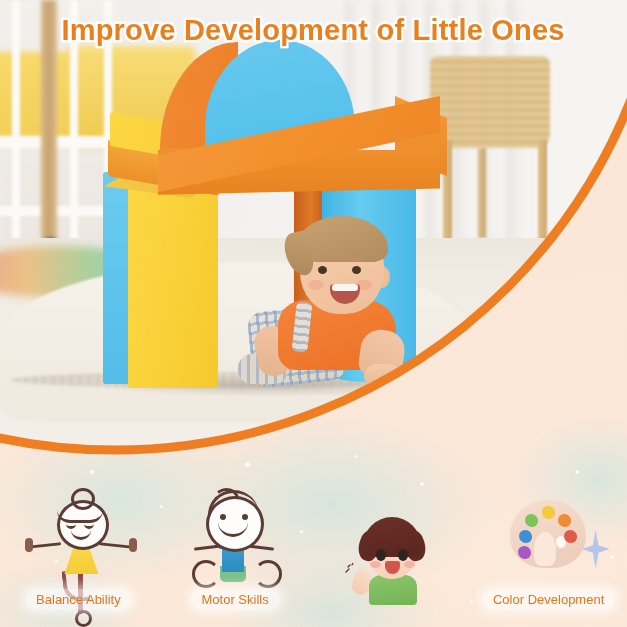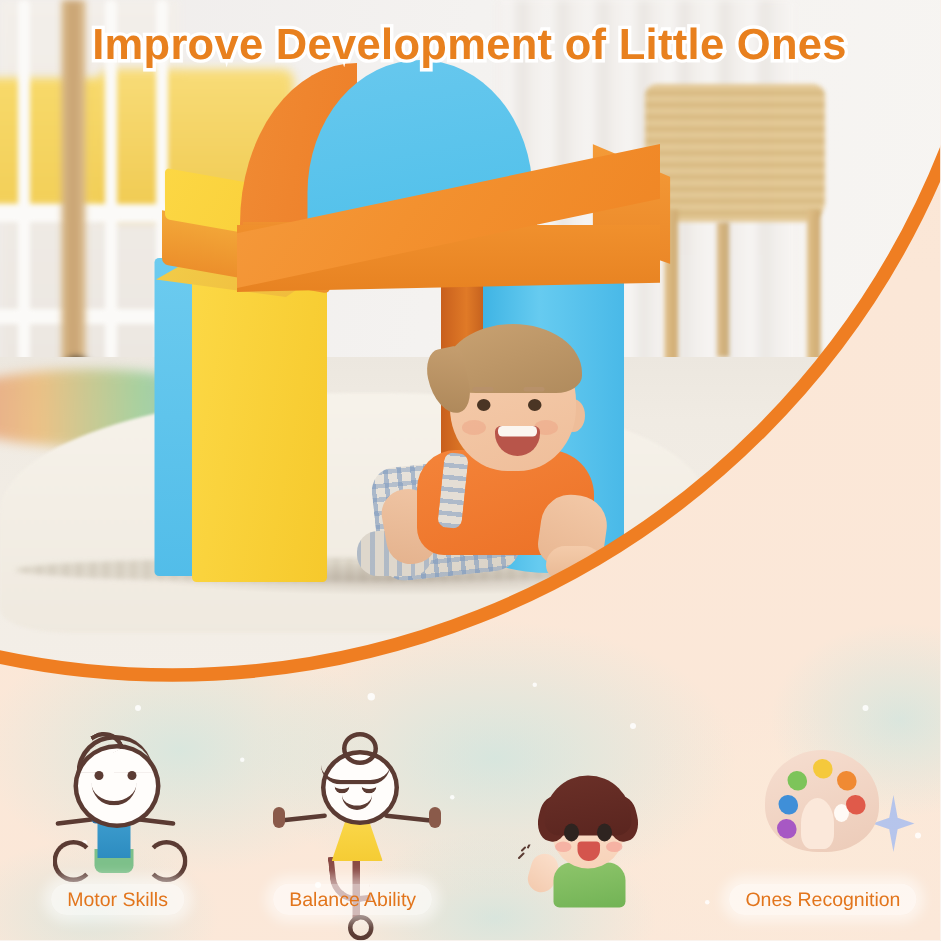--- a/index.html
+++ b/index.html
@@ -654,55 +654,55 @@
   <svg class="arc-svg" viewBox="0 0 627 627">
     <circle cx="115" cy="-105" r="555" fill="none" stroke="#ef7e22" stroke-width="9"></circle>
   </svg>
 
   <div class="title">Improve Development of Little Ones</div>
 
   <div class="features">
 
     <div class="feature">
       <div class="feat-icon">
-        <div class="i m-armline l"></div>
-        <div class="i m-armline r"></div>
-        <div class="i m-knee l"></div>
-        <div class="i m-knee r"></div>
-        <div class="i m-pants"></div>
-        <div class="i m-shirt"></div>
-        <div class="i m-collar"></div>
-        <div class="i m-head"></div>
-        <div class="i m-hair"></div>
-        <div class="i m-hair-tuft"></div>
-        <div class="i m-eye l"></div>
-        <div class="i m-eye r"></div>
-        <div class="i m-smile"></div>
-      </div>
-      <div class="feat-label">Motor Skills</div>
-    </div>
-
-    <div class="feature">
-      <div class="feat-icon">
         <div class="i g-arm l"></div>
         <div class="i g-arm r"></div>
         <div class="i g-fist l"></div>
         <div class="i g-fist r"></div>
         <div class="i g-leg"></div>
         <div class="i g-leg2"></div>
         <div class="i g-foot"></div>
         <div class="i g-dress"></div>
         <div class="i g-head"></div>
         <div class="i g-bun"></div>
         <div class="i g-band"></div>
         <div class="i g-eye l"></div>
         <div class="i g-eye r"></div>
         <div class="i g-smile"></div>
       </div>
       <div class="feat-label">Balance Ability</div>
+    </div>
+
+    <div class="feature">
+      <div class="feat-icon">
+        <div class="i m-armline l"></div>
+        <div class="i m-armline r"></div>
+        <div class="i m-knee l"></div>
+        <div class="i m-knee r"></div>
+        <div class="i m-pants"></div>
+        <div class="i m-shirt"></div>
+        <div class="i m-collar"></div>
+        <div class="i m-head"></div>
+        <div class="i m-hair"></div>
+        <div class="i m-hair-tuft"></div>
+        <div class="i m-eye l"></div>
+        <div class="i m-eye r"></div>
+        <div class="i m-smile"></div>
+      </div>
+      <div class="feat-label">Motor Skills</div>
     </div>
 
     <div class="feature">
       <div class="feat-icon">
         <div class="i w-arm"></div>
         <svg class="i w-spark" viewBox="0 0 12 12">
           <path d="M1 9 L4 6 M3 4 L5 2 M7 2 L8 0" stroke="#5b3b33" stroke-width="1.3" fill="none" stroke-linecap="round"></path>
         </svg>
         <div class="i w-body"></div>
         <div class="i w-face"></div>
@@ -723,17 +723,17 @@
         <div class="i p-body"></div>
         <div class="i p-thumb"></div>
         <div class="i p-hole"></div>
         <div class="dab" id="dab0" style="left: 48px; top: 18px; background: rgb(245, 201, 60);"></div>
         <div class="dab" id="dab1" style="left: 31px; top: 26px; background: rgb(125, 196, 90);"></div>
         <div class="dab" id="dab2" style="left: 64px; top: 26px; background: rgb(240, 138, 51);"></div>
         <div class="dab" id="dab3" style="left: 25px; top: 42px; background: rgb(63, 143, 216);"></div>
         <div class="dab" id="dab4" style="left: 70px; top: 42px; background: rgb(224, 90, 74);"></div>
         <div class="dab" id="dab5" style="left: 24px; top: 58px; background: rgb(167, 88, 196);"></div>
       </div>
-      <div class="feat-label">Ones Recognition</div>
+      <div class="feat-label">Color Development</div>
     </div>
 
   </div>
 </div>
 
 </body></html>

